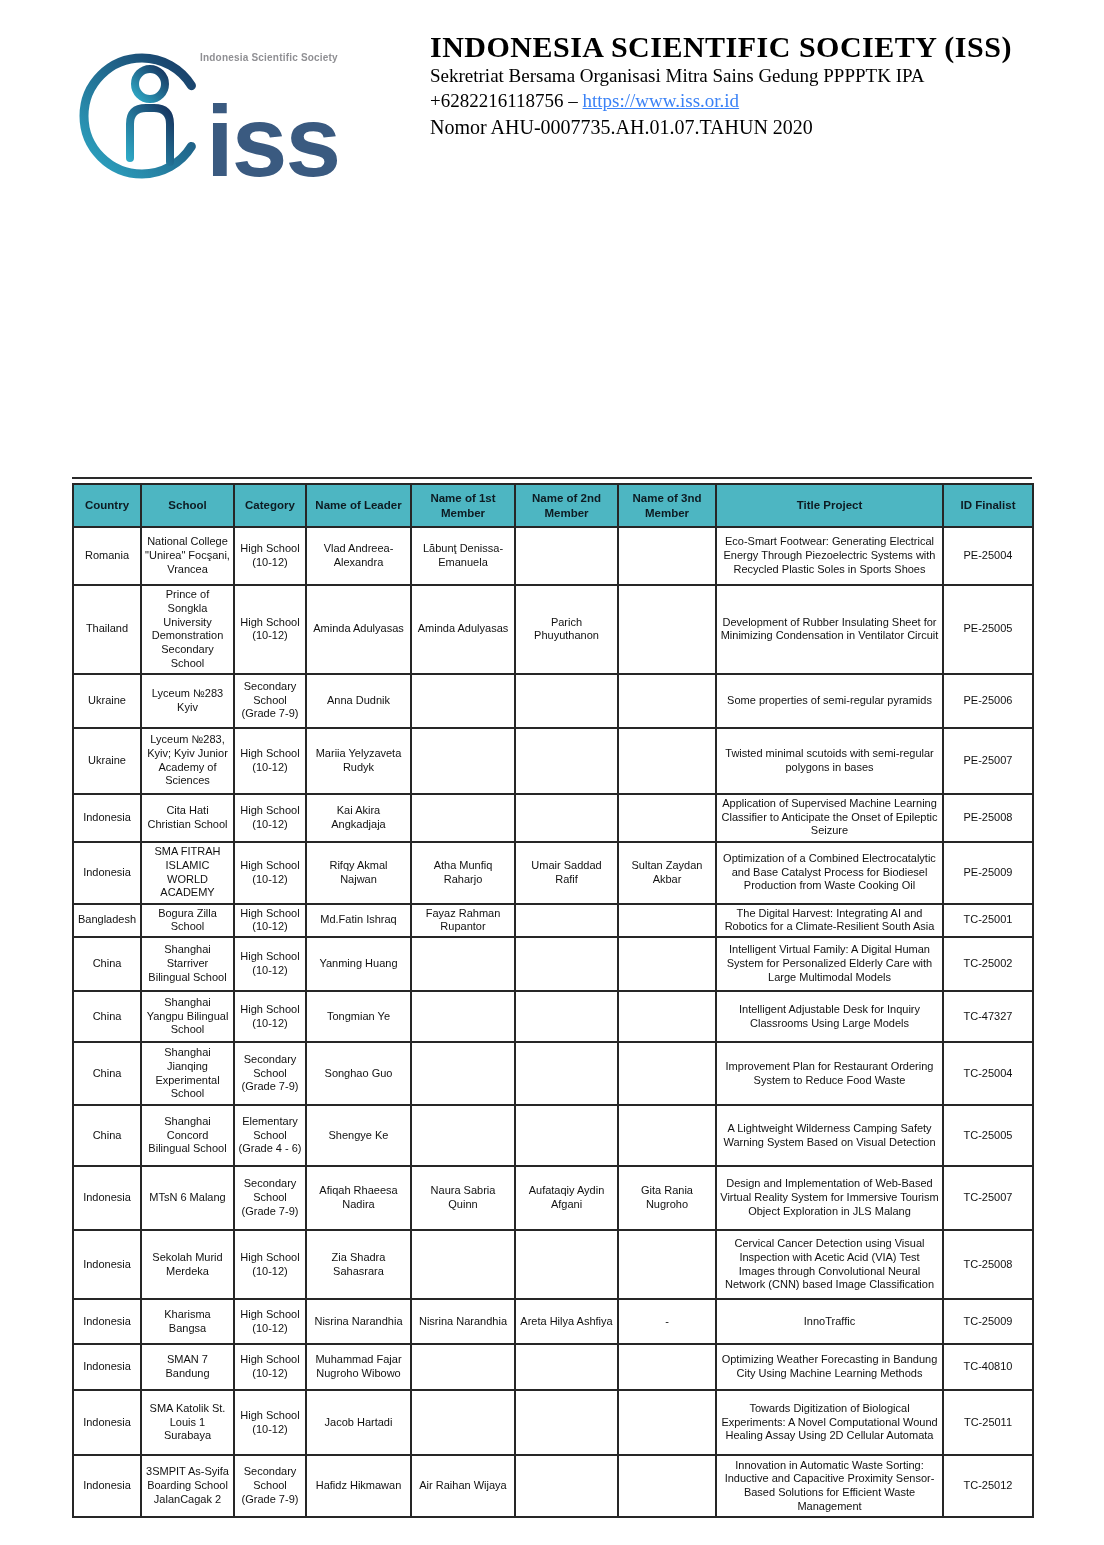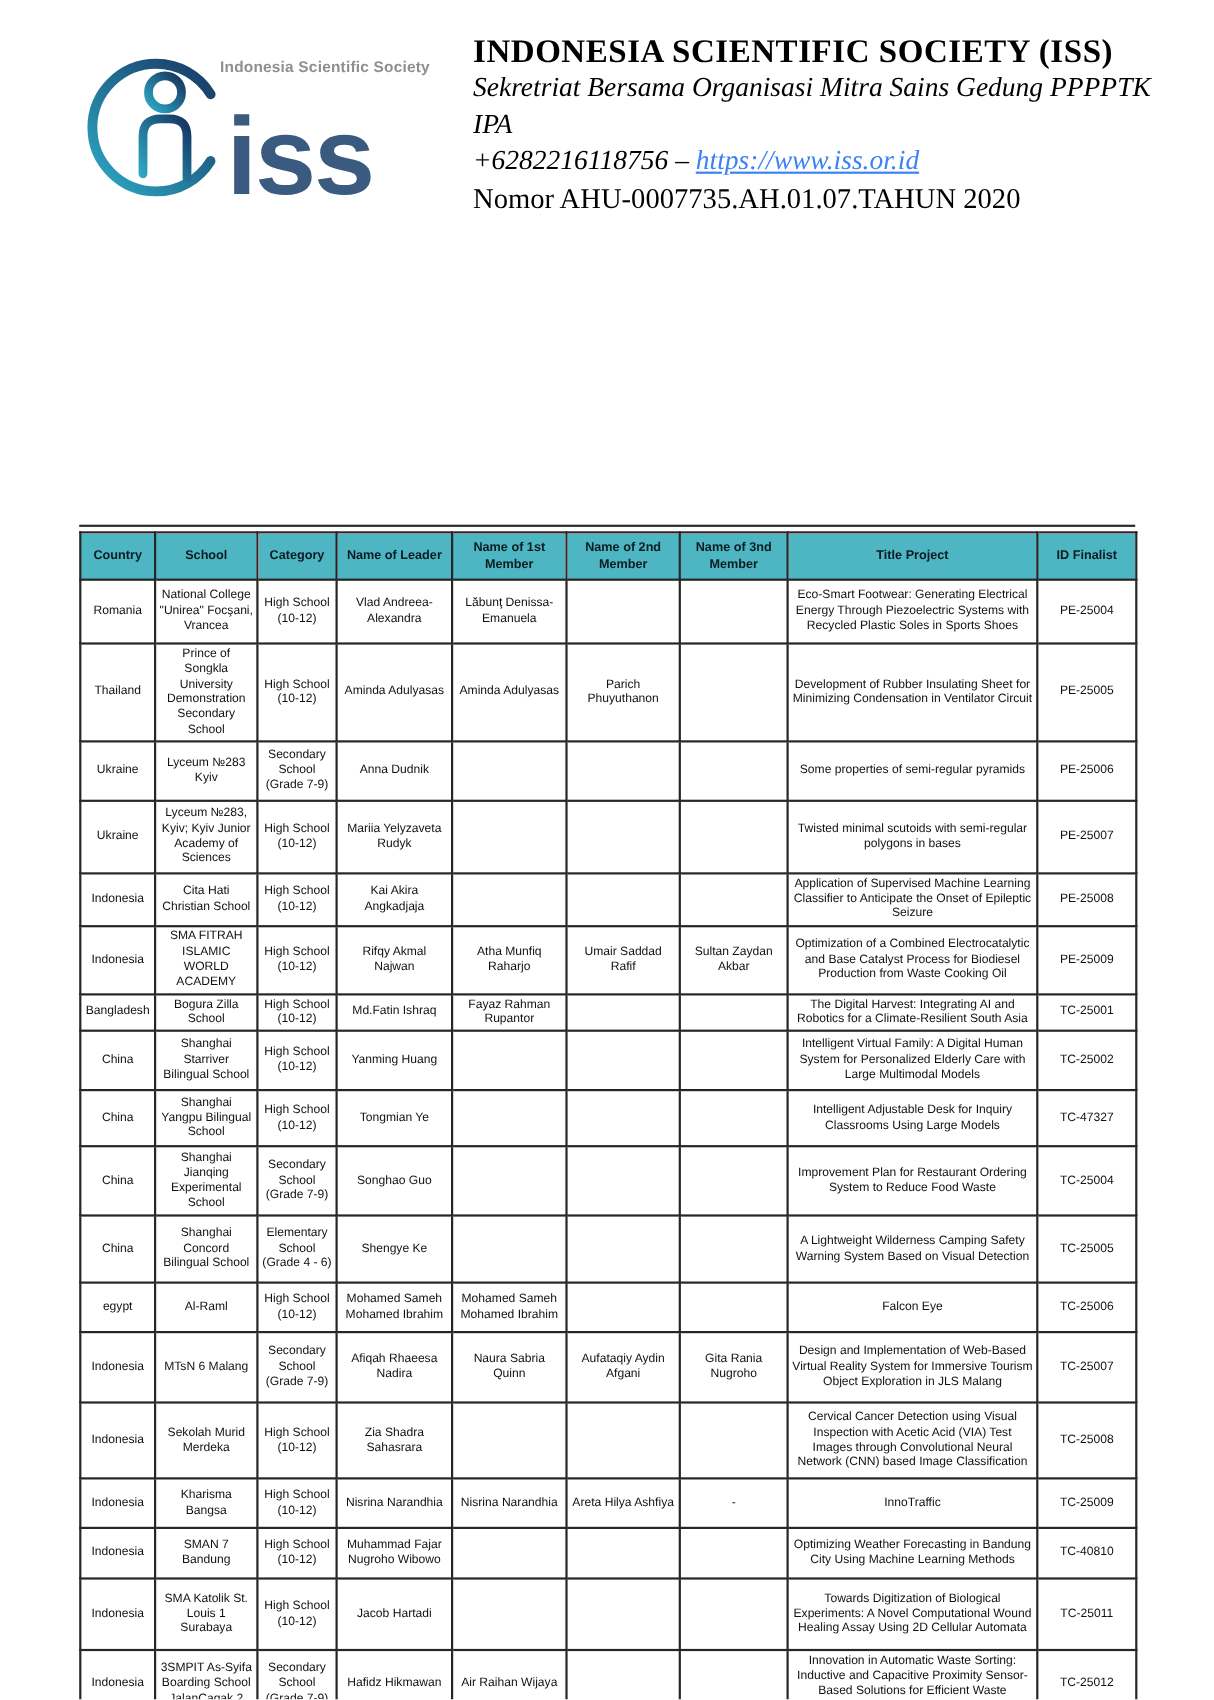--- a/index.html
+++ b/index.html
@@ -13,32 +13,32 @@
     font-family: "Liberation Sans", sans-serif;
   }
 
   
   .letterhead { position: absolute; left: 0; top: 0; width: 1104px; height: 220px; }
 
   .logo-block { position: absolute; left: 78px; top: 36px; width: 330px; height: 152px; }
   .logo-svg { position: absolute; left: 0; top: 0; }
   .logo-tagline {
     position: absolute; left: 122px; top: 16px;
-    font-size: 14px; font-weight: bold; color: #8f8f93;
+    font-size: 10px; font-weight: bold; color: #8f8f93;
     letter-spacing: 0.2px; white-space: nowrap;
   }
 
   .head-text {
     position: absolute; left: 430px; top: 30px; width: 640px;
     font-family: "Liberation Serif", serif; color: #000;
   }
   .head-title { font-size: 30px; font-weight: bold; letter-spacing: 0.5px; line-height: 1.1; }
-  .head-line { font-size: 25px; font-style: italic; line-height: 1.34; }
+  .head-line { font-size: 19px; line-height: 1.34; }
   .head-line a { color: #3b82f6; text-decoration: underline; }
-  .head-reg { font-size: 26px; font-style: normal; line-height: 1.34; }
+  .head-reg { font-size: 20px; font-style: normal; line-height: 1.34; }
 
   
   .table-wrap {
     position: absolute; left: 72px; top: 477px; width: 960px;
     border-top: 2px solid #2a2a2a; padding-top: 4px;
   }
   table.finalists {
     width: 960px; border-collapse: collapse; table-layout: fixed;
     font-size: 11px; color: #111;
   }
@@ -232,31 +232,20 @@
             <td>China</td>
             <td>Shanghai Concord Bilingual School</td>
             <td>Elementary School (Grade 4 - 6)</td>
             <td>Shengye Ke</td>
             <td></td>
             <td></td>
             <td></td>
             <td>A Lightweight Wilderness Camping Safety Warning System Based on Visual Detection</td>
             <td>TC-25005</td>
           </tr>
-          <tr style="height: 45px;">
-            <td>egypt</td>
-            <td>Al-Raml</td>
-            <td>High School (10-12)</td>
-            <td>Mohamed Sameh Mohamed Ibrahim</td>
-            <td>Mohamed Sameh Mohamed Ibrahim</td>
-            <td></td>
-            <td></td>
-            <td>Falcon Eye</td>
-            <td>TC-25006</td>
-          </tr>
           <tr style="height: 64px;">
             <td>Indonesia</td>
             <td>MTsN 6 Malang</td>
             <td>Secondary School (Grade 7-9)</td>
             <td>Afiqah Rhaeesa Nadira</td>
             <td>Naura Sabria Quinn</td>
             <td>Aufataqiy Aydin Afgani</td>
             <td>Gita Rania Nugroho</td>
             <td>Design and Implementation of Web-Based Virtual Reality System for Immersive Tourism Object Exploration in JLS Malang</td>
             <td>TC-25007</td>

